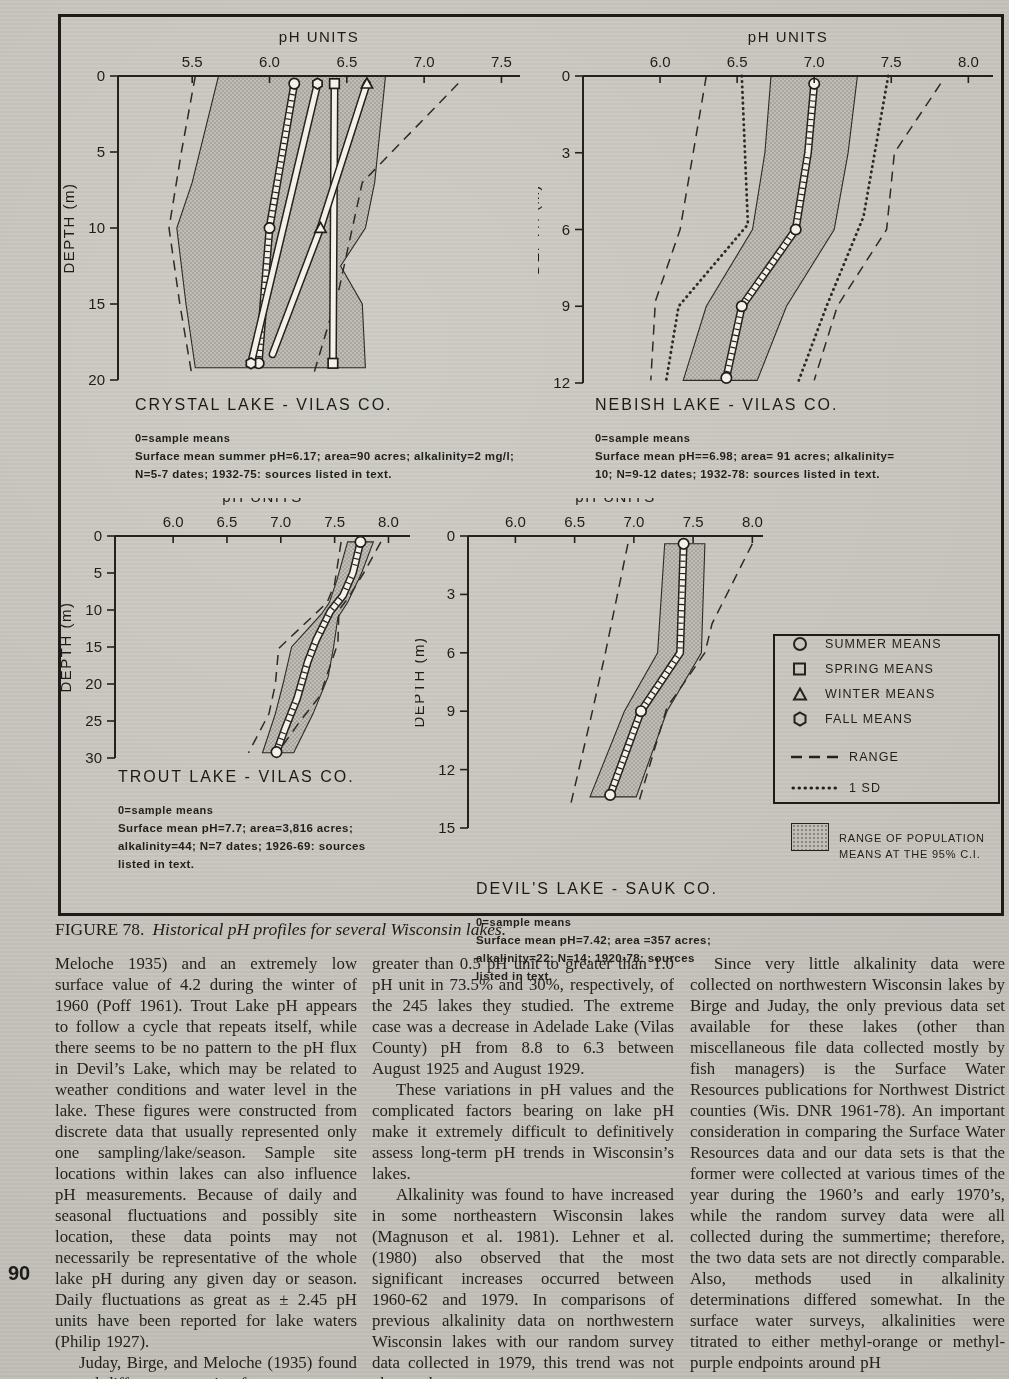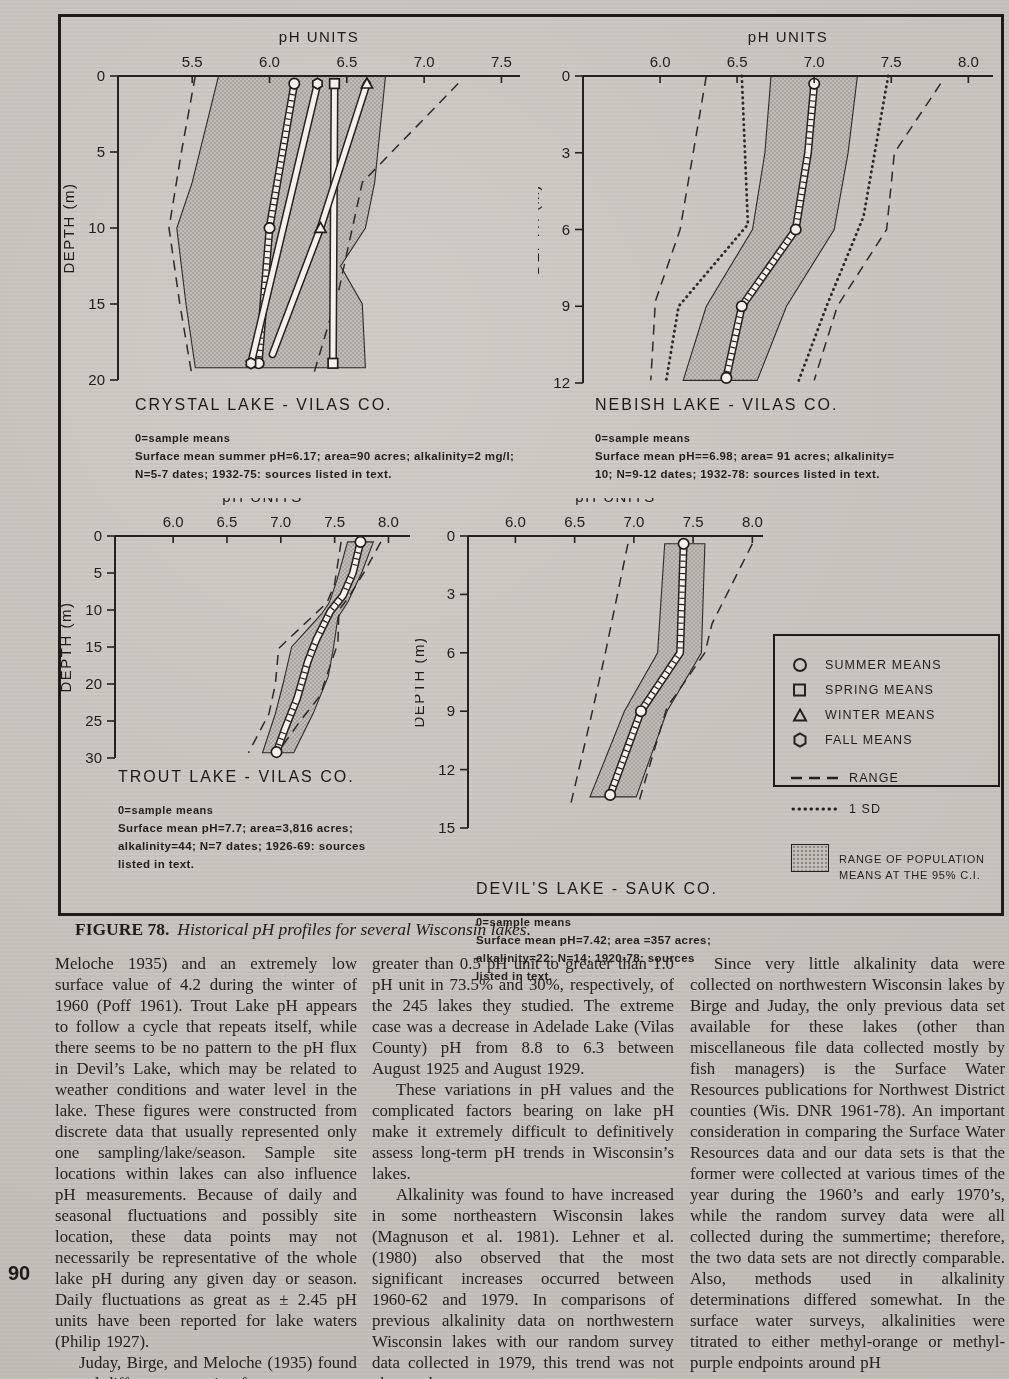--- a/index.html
+++ b/index.html
@@ -16,40 +16,40 @@
     position:absolute; left:58px; top:14px; width:940px; height:896px;
     border:3px solid #1d1c19; background:rgba(255,255,255,0.04);
   }
   .chart-svg{ position:absolute; }
   .chart-caption{ position:absolute; }
   .cap-title{ font-size:16px; letter-spacing:2px; color:#1c1b17; white-space:nowrap; }
   .cap-note{ font-size:11px; font-weight:bold; letter-spacing:0.5px; margin-top:18px; color:#201f1b; }
   .cap-stats{ font-size:11.5px; letter-spacing:0.4px; margin-top:4px; line-height:1.55;
               white-space:pre-line; color:#201f1b; font-weight:bold; }
   .legend-box{
-    position:absolute; left:773px; top:634px; width:227px; height:153px;
-    border:2.5px solid #1d1c19; box-sizing:border-box; padding:21px 0 0 16px;
+    position:absolute; left:773px; top:634px; width:227px; height:170px;
+    border:2.5px solid #1d1c19; box-sizing:border-box; padding:0 0 0 16px;
   }
   .legend-row{ display:flex; align-items:center; margin-bottom:9px; }
   .legend-icon{ width:34px; flex:0 0 34px; display:flex; align-items:center; }
   .legend-label{ font-size:12.5px; letter-spacing:1.1px; color:#201f1b; }
   .legend-gap{ height:14px; }
   .legend-patch{
     width:36px; height:26px; border:1.5px solid #23221e;
     background-color:#c1beb7;
     background-image: radial-gradient(#8a8780 0.8px, transparent 0.9px);
     background-size:4px 4px;
   }
   .legend-patch-row{ display:flex; align-items:center; }
   .legend-patch-label{ font-size:11px; letter-spacing:0.8px; margin-left:10px; width:150px; line-height:1.45; color:#201f1b;margin-top:19px;}
   .figure-caption{
     position:absolute; left:55px; top:919px; width:900px;
     font-family:"Liberation Serif", serif; font-size:17.5px; color:#1d1c18;
   }
-  .figure-caption .fc-label{ font-weight:bold;margin-left:20px; }
+  .figure-caption .fc-label{ font-weight:normal; }
   .figure-caption .fc-text{ font-style:italic; margin-left:8px; }
   .body-col{ position:absolute; top:953px; height:426px; overflow:hidden;
     font-family:"Liberation Serif", serif; font-size:16.8px; line-height:21px;
     text-align:justify; color:#23221e; word-spacing:1px; }
   .body-col p{ margin:0; }
   .body-col p.indent{ text-indent:24px; }
   .pageno{ position:absolute; left:8px; top:1262px; font-size:20px; font-weight:bold; color:#1c1b17; }
 </style>
 </head>
 <body>

